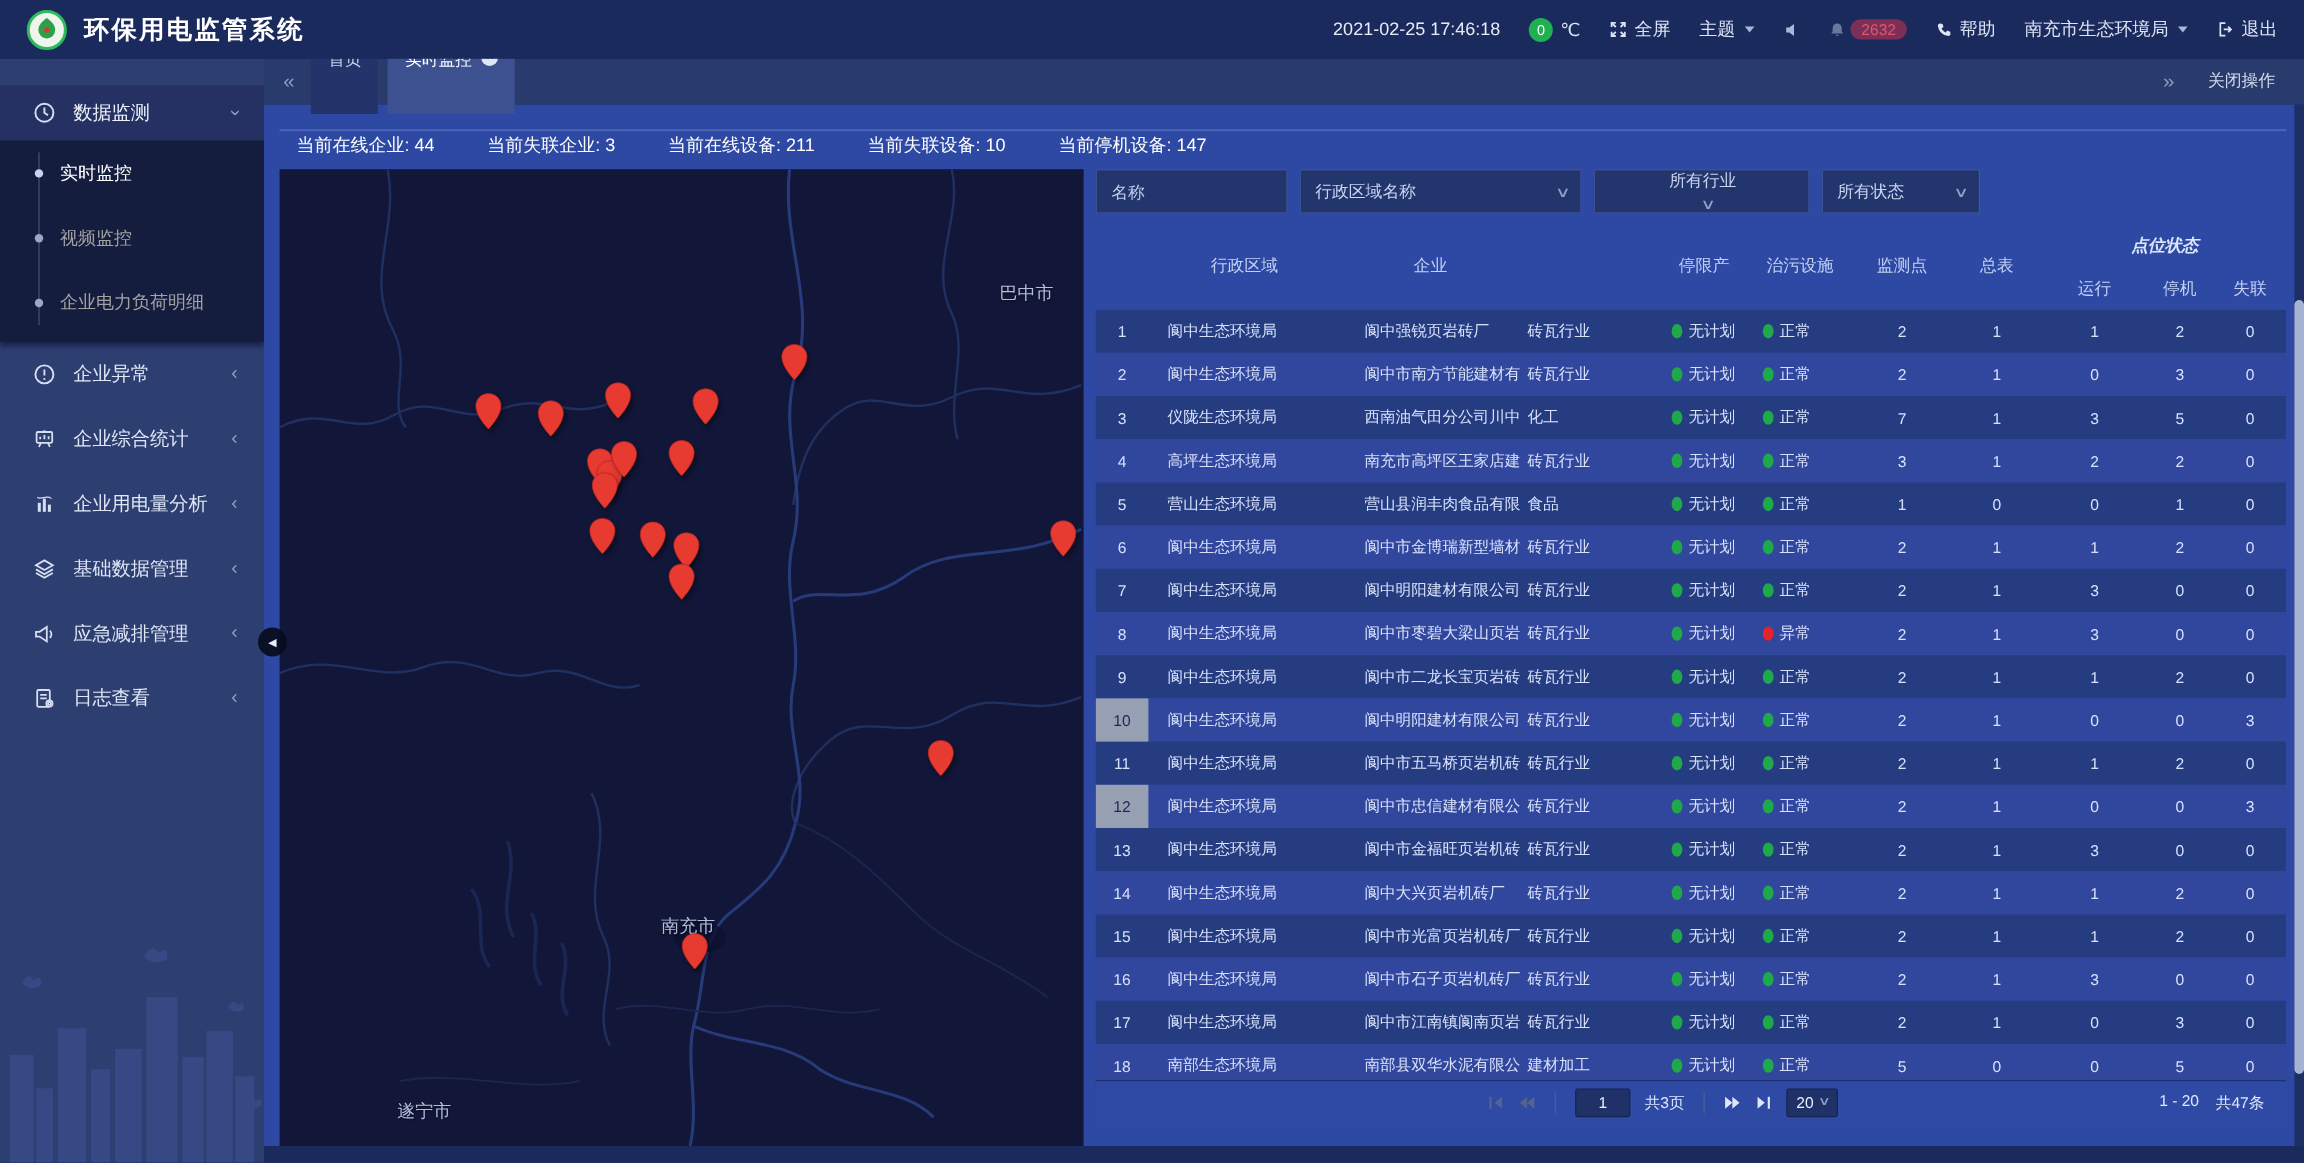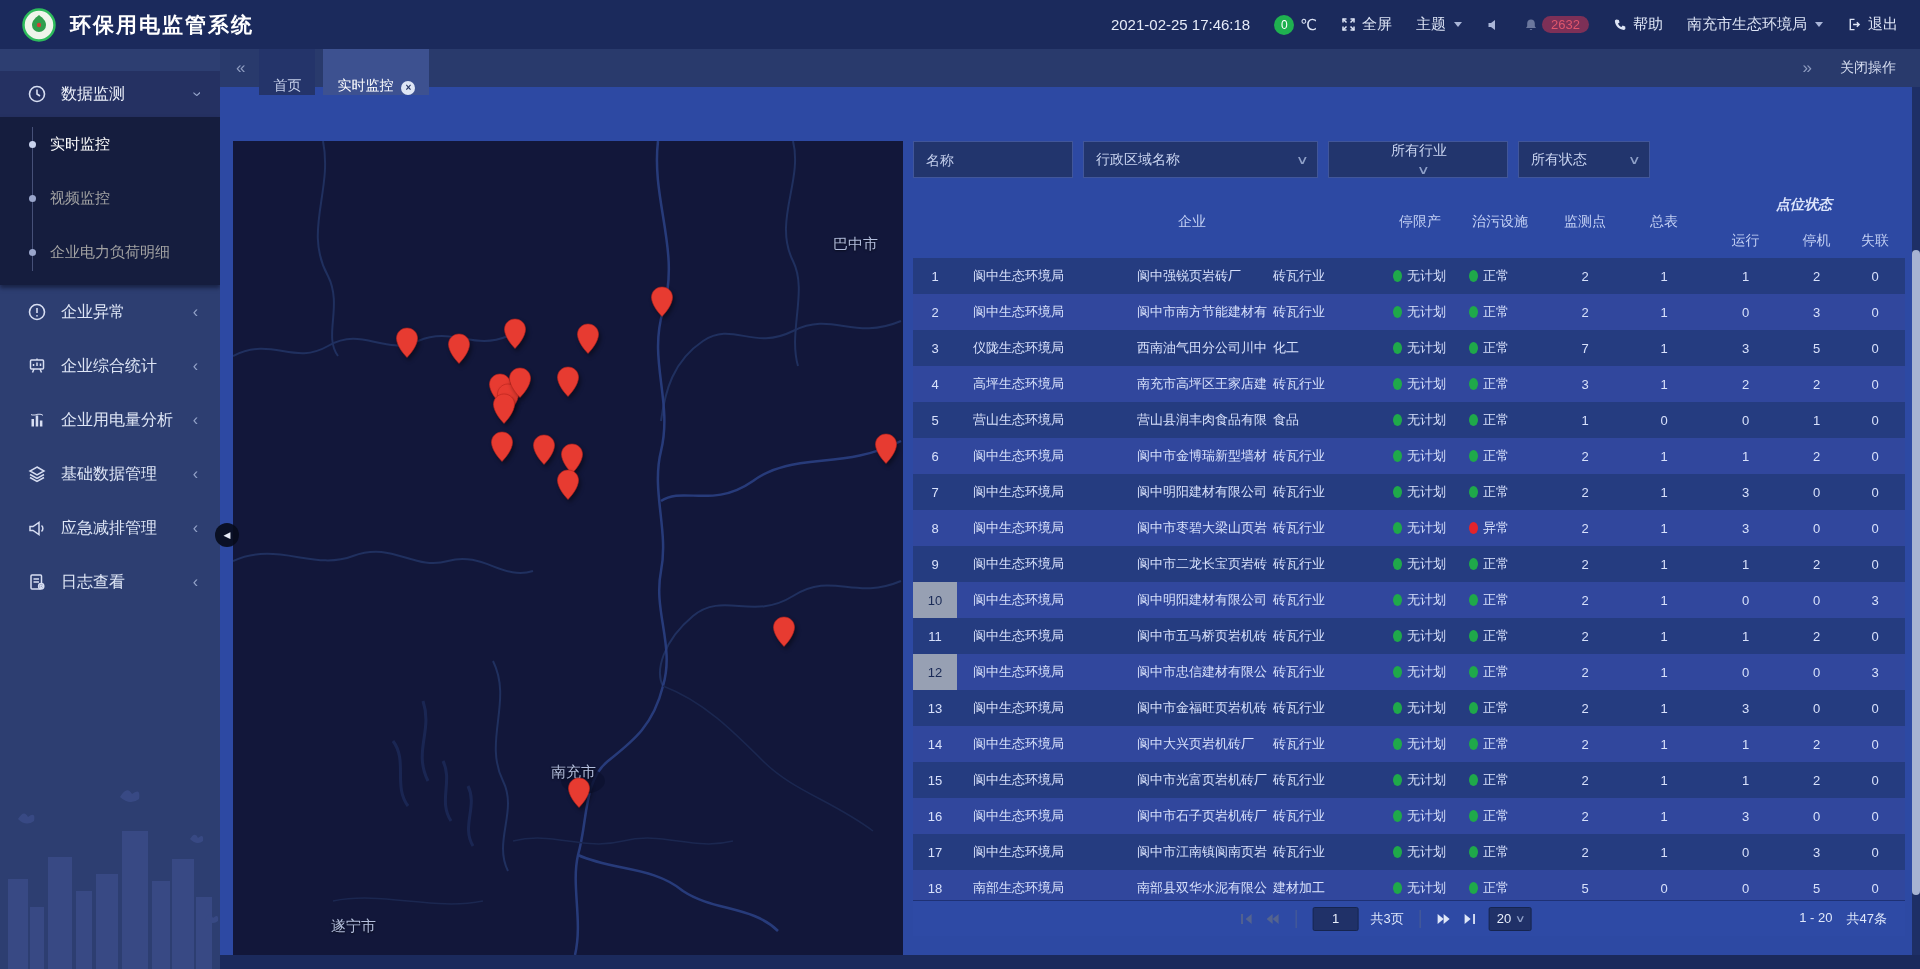--- a/index.html
+++ b/index.html
@@ -40,21 +40,21 @@
   .sb-item.active{color:#ffffff;}
   .sb-item.active::before{background:#c9d3ee;}
   .sb-group{margin-bottom:0;}
   .sb-group:not(.open) .sb-head{height:54px;}
   .skyline{position:absolute;left:0;bottom:0;z-index:1;}
 
   
   .tabbar{position:absolute;left:220px;top:49px;right:0;height:38px;background:#293a6c;display:flex;align-items:center;z-index:4;}
   .tab-arrow{color:#8e9cc0;font-size:17px;padding:0 6px;}
   .tabbar .tab-arrow.first{margin-left:10px;}
-  .tab{height:54px;display:flex;align-items:flex-end;padding:0 14px;font-size:14px;color:#c6d0ea;background:#24346a;margin-left:8px;}
+  .tab{height:54px;display:flex;align-items:flex-start;padding:0 14px;font-size:14px;color:#c6d0ea;background:#24346a;margin-left:8px;}
   .tab.active{background:#3d5190;color:#fff;}
   .tab-close{width:14px;height:14px;border-radius:50%;background:#dfe6f5;color:#273665;font-size:10px;line-height:14px;text-align:center;margin-left:8px;font-weight:700;}
   .tab-right{margin-left:auto;display:flex;align-items:center;gap:22px;padding-right:24px;}
   .close-ops{font-size:14px;color:#d5dcef;}
 
   
   .content{position:absolute;left:220px;top:87px;right:0;bottom:14px;background:#2d49a3;overflow:hidden;}
   .stats{position:absolute;left:13px;right:15px;top:21px;height:26px;border-top:1px solid rgba(130,155,220,.55);display:flex;align-items:center;gap:44px;padding-left:14px;color:#fff;font-size:15px;}
 
   
@@ -315,20 +315,27 @@
     <span data-interactable="false">实时监控</span>
     <span class="tab-close" data-interactable="true">×</span>
   </div>
   <div class="tab-right">
     <span class="tab-arrow" data-interactable="true">»</span>
     <span class="close-ops" data-interactable="true">关闭操作</span>
   </div>
 </nav>
 
 <main class="content" data-interactable="false">
+  <div class="stats" data-interactable="false">
+      <span class="stat" data-interactable="false">当前在线企业: 44</span>
+      <span class="stat" data-interactable="false">当前失联企业: 3</span>
+      <span class="stat" data-interactable="false">当前在线设备: 211</span>
+      <span class="stat" data-interactable="false">当前失联设备: 10</span>
+      <span class="stat" data-interactable="false">当前停机设备: 147</span>
+    </div>
 
   <div class="map" data-interactable="true">
     <svg class="map-lines" data-interactable="false" width="670" height="814" viewBox="0 0 670 814">
       <g fill="none" stroke="#20305f" stroke-width="2">
         <path d="M0 215 C40 195 60 225 95 205 C130 185 150 215 185 200 C220 185 240 210 275 195"></path>
         <path d="M90 0 C100 50 70 90 95 135 C110 165 90 195 105 215"></path>
         <path d="M0 420 C45 400 80 430 120 415 C160 400 180 430 215 420 C250 410 270 440 300 430"></path>
         <path d="M668 180 C620 200 600 170 560 190 C520 210 500 180 470 200 C440 220 432 250 428 280"></path>
         <path d="M668 440 C620 460 600 430 560 455 C520 480 490 450 460 475 C430 500 422 530 430 545"></path>
         <path d="M260 520 C280 560 250 600 270 640 C285 670 260 700 275 730"></path>
@@ -420,20 +427,21 @@
         <span class="vcaret" data-interactable="false">∨</span>
       </div>
       <div class="f-select w112" data-interactable="true">
         <span data-interactable="false">所有状态</span>
         <span class="vcaret" data-interactable="false">∨</span>
       </div>
     </div>
 
     <div class="thead tgrid" data-interactable="false">
       <div class="th g1" data-interactable="false"></div>
+      <div class="th g2" data-interactable="false">行政区域</div>
       <div class="th g3" data-interactable="false">企业</div>
       <div class="th g5" data-interactable="false">停限产</div>
       <div class="th g6" data-interactable="false">治污设施</div>
       <div class="th g7" data-interactable="false">监测点</div>
       <div class="th g8" data-interactable="false">总表</div>
       <div class="th gp" data-interactable="false">点位状态</div>
       <div class="th s1" data-interactable="false">运行</div>
       <div class="th s2" data-interactable="false">停机</div>
       <div class="th s3" data-interactable="false">失联</div>
     </div>

